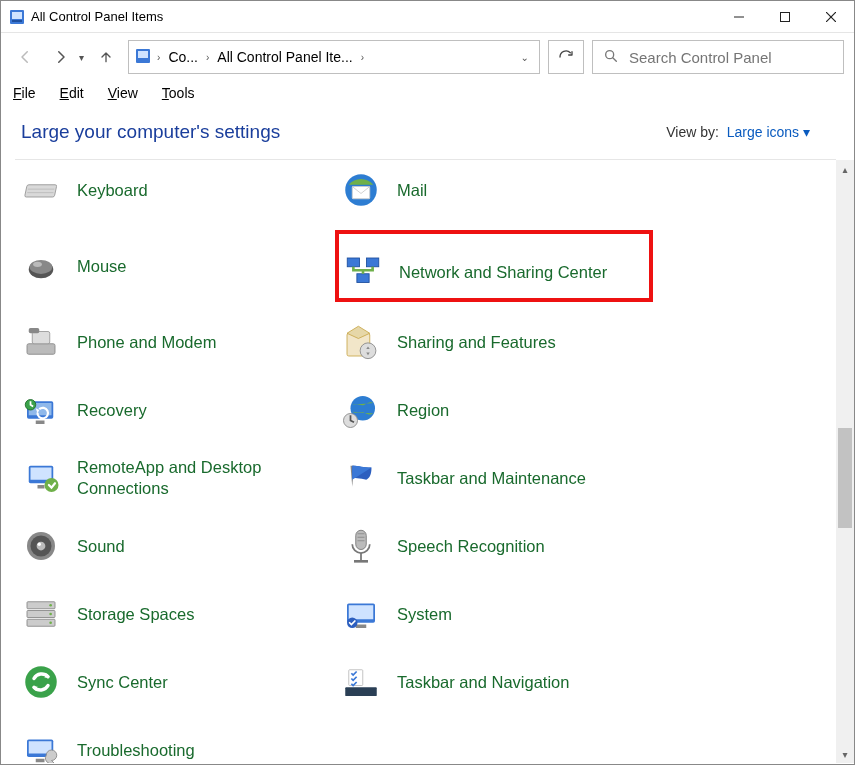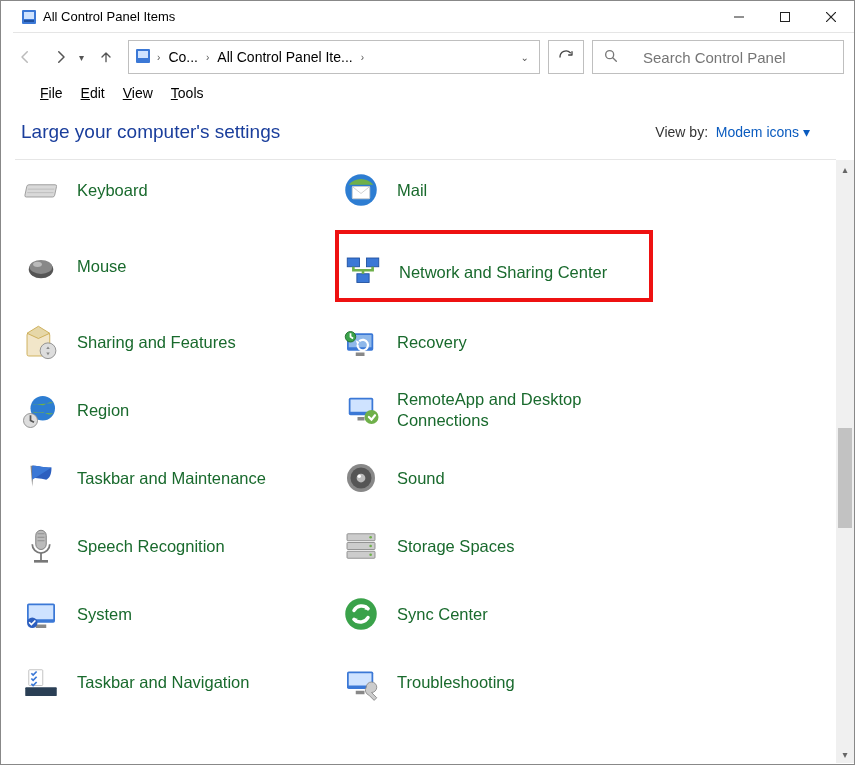--- a/index.html
+++ b/index.html
@@ -15,21 +15,20 @@
     border: 1px solid #888;
   }
   
   .titlebar {
     height: 32px;
     display: flex;
     align-items: center;
     padding-left: 8px;
     border-bottom: 1px solid #e5e5e5;
     font-size: 13px;
-    margin-left: 12px;
   }
   .titlebar .ticon {
     width: 16px; height: 16px; margin-right: 6px;
     display: flex; align-items: center; justify-content: center;
   }
   .titlebar .title { flex: 0 0 auto; }
   .titlebar .spacer { flex: 1; }
   .titlebar .winbtn {
     width: 46px; height: 32px;
     display: flex; align-items: center; justify-content: center;
@@ -64,32 +63,31 @@
   }
   .addressbar .crumb { padding: 0 2px; }
   .addressbar .sep { color:#555; font-size:10px; }
   .addressbar .dd { margin-left:auto; color:#555; font-size:10px; padding-right:4px;}
   .refresh {
     width: 36px; height: 34px; border:1px solid #bfbfbf;
     display:flex;align-items:center;justify-content:center;color:#444;
   }
   .searchbox {
     width: 252px; height: 34px; border:1px solid #bfbfbf;
-    display:flex;align-items:center;gap:22px;padding:0 10px;color:#777;
+    display:flex;align-items:center;gap:8px;padding:0 10px;color:#777;
   }
   .searchbox input {
     border:none;outline:none;font-size:15px;color:#777;width:100%;
     font-family:inherit;background:transparent;
   }
   
   .menurow {
     padding: 4px 16px 10px 10px;
-    display:flex;gap:14px;
+    display:flex;gap:20px;
     font-size:14px;
-    margin-left:27px;
   }
   .menurow .mi { padding: 0 2px; }
   .menurow .mi u { text-decoration: underline; }
   
   .headrow {
     display:flex;align-items:center;justify-content:space-between;
     padding: 10px 26px 16px 20px;
     margin-right:18px;
   }
   .headrow .heading { color:#1a3e9c; font-size:19px; }
@@ -222,21 +220,21 @@
   <span class="mi"><u>F</u>ile</span>
   <span class="mi"><u>E</u>dit</span>
   <span class="mi"><u>V</u>iew</span>
   <span class="mi"><u>T</u>ools</span>
 </div>
 
 <div class="headrow">
   <div class="heading">Large your computer's settings</div>
   <div class="viewby">
     <span>View by:</span>&nbsp;
-    <span class="mode"><span>Modem icons</span> ▾</span>
+    <span class="mode"><span>Large icons</span> ▾</span>
   </div>
 </div>
 <div class="hr"></div>
 
 <div class="content-wrap">
   <div class="content">
     <div class="grid">
 
       <div class="item">
         <span class="ic">
@@ -279,20 +277,30 @@
           <svg viewBox="0 0 48 48">
               <rect x="6" y="8" width="14" height="10" fill="#3b78d6" stroke="#1e4f9e"></rect>
               <rect x="28" y="8" width="14" height="10" fill="#3b78d6" stroke="#1e4f9e"></rect>
               <rect x="17" y="26" width="14" height="10" fill="#3b78d6" stroke="#1e4f9e"></rect>
               <path d="M13 18v4h22v-4M24 22v4" stroke="#6fb04a" stroke-width="3" fill="none"></path>
             </svg>
         </span>
         <span class="lbl">Network and Sharing Center</span>
       </div>
 
+      <div class="item">
+        <span class="ic">
+          <svg viewBox="0 0 48 48">
+              <rect x="8" y="26" width="32" height="12" rx="2" fill="#bbb" stroke="#888"></rect>
+              <rect x="14" y="12" width="20" height="14" rx="2" fill="#ddd" stroke="#999"></rect>
+              <rect x="10" y="8" width="12" height="6" rx="2" fill="#888"></rect>
+            </svg>
+        </span>
+        <span class="lbl">Phone and Modem</span>
+      </div>
 
 
       <div class="item">
         <span class="ic">
           <svg viewBox="0 0 48 48">
               <rect x="8" y="14" width="26" height="26" rx="2" fill="#f2e6c9" stroke="#c9a94f"></rect>
               <path d="M8 14l13-8 13 8-13 6z" fill="#e6d7a8" stroke="#c9a94f"></path>
               <circle cx="32" cy="34" r="9" fill="#ddd" stroke="#888"></circle>
               <path d="M32 29l2 3h-4zM32 39l-2-3h4z" fill="#888"></path>
             </svg>

